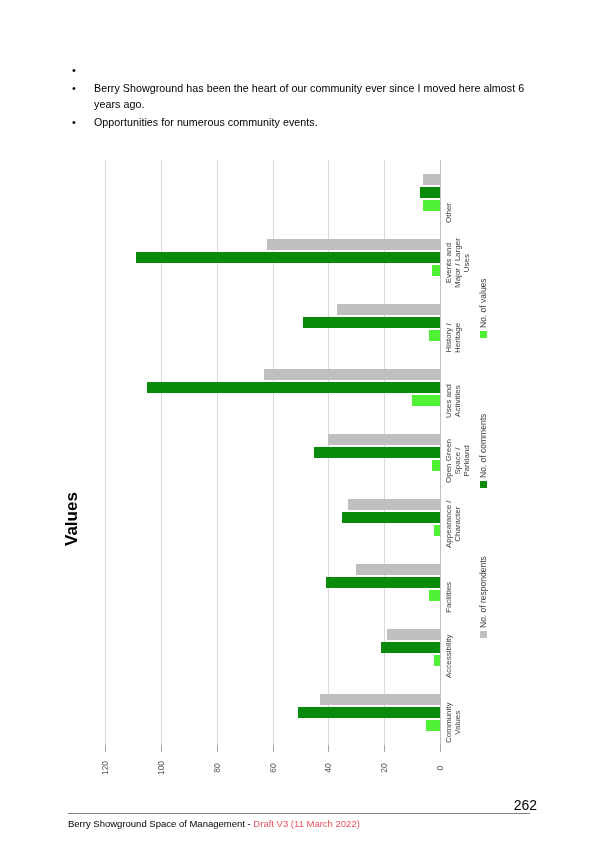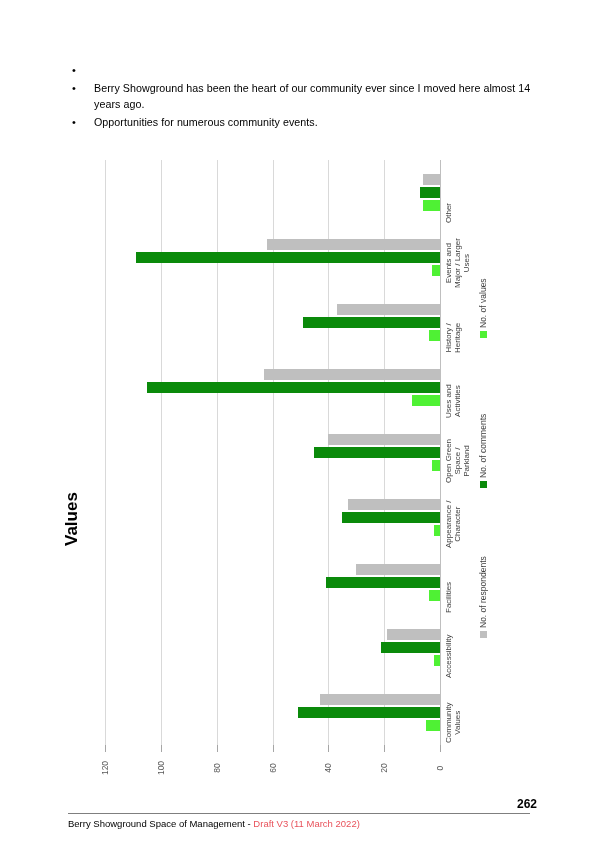--- a/index.html
+++ b/index.html
@@ -76,42 +76,42 @@
     white-space:nowrap; font-size:8.5px; color:#404040;
     display:flex; align-items:center;
   }
   .legend-swatch {
     display:inline-block; width:7px; height:7px; margin-right:3px; flex:0 0 7px;
   }
 
   
   .page-number {
     position:absolute; right:62px; top:797px;
-    font-size:12px; font-weight:bold;
+    font-size:14px; font-weight:normal;
   }
   .footer-rule {
     position:absolute; left:68px; top:813px; width:462px;
     height:1px; background:#7f7f7f;
   }
   .footer-text {
     position:absolute; left:68px; top:818px;
     font-size:9.5px;
   }
   .footer-draft { color:#e8525b;margin-top:16px; }
 </style>
 </head>
 <body>
 
 <div class="bullets">
   <div class="bullet-row">
     <span class="bullet-dot">•</span>
   </div>
   <div class="bullet-row">
     <span class="bullet-dot">•</span>
-    <span class="bullet-text">Berry Showground has been the heart of our community ever since I moved here almost 14 years ago.</span>
+    <span class="bullet-text">Berry Showground has been the heart of our community ever since I moved here almost 6 years ago.</span>
   </div>
   <div class="bullet-row">
     <span class="bullet-dot">•</span>
     <span class="bullet-text">Opportunities for numerous community events.</span>
   </div>
 </div>
 
 <div class="chart-figure">
 
   <div class="y-axis-title">Values</div>

